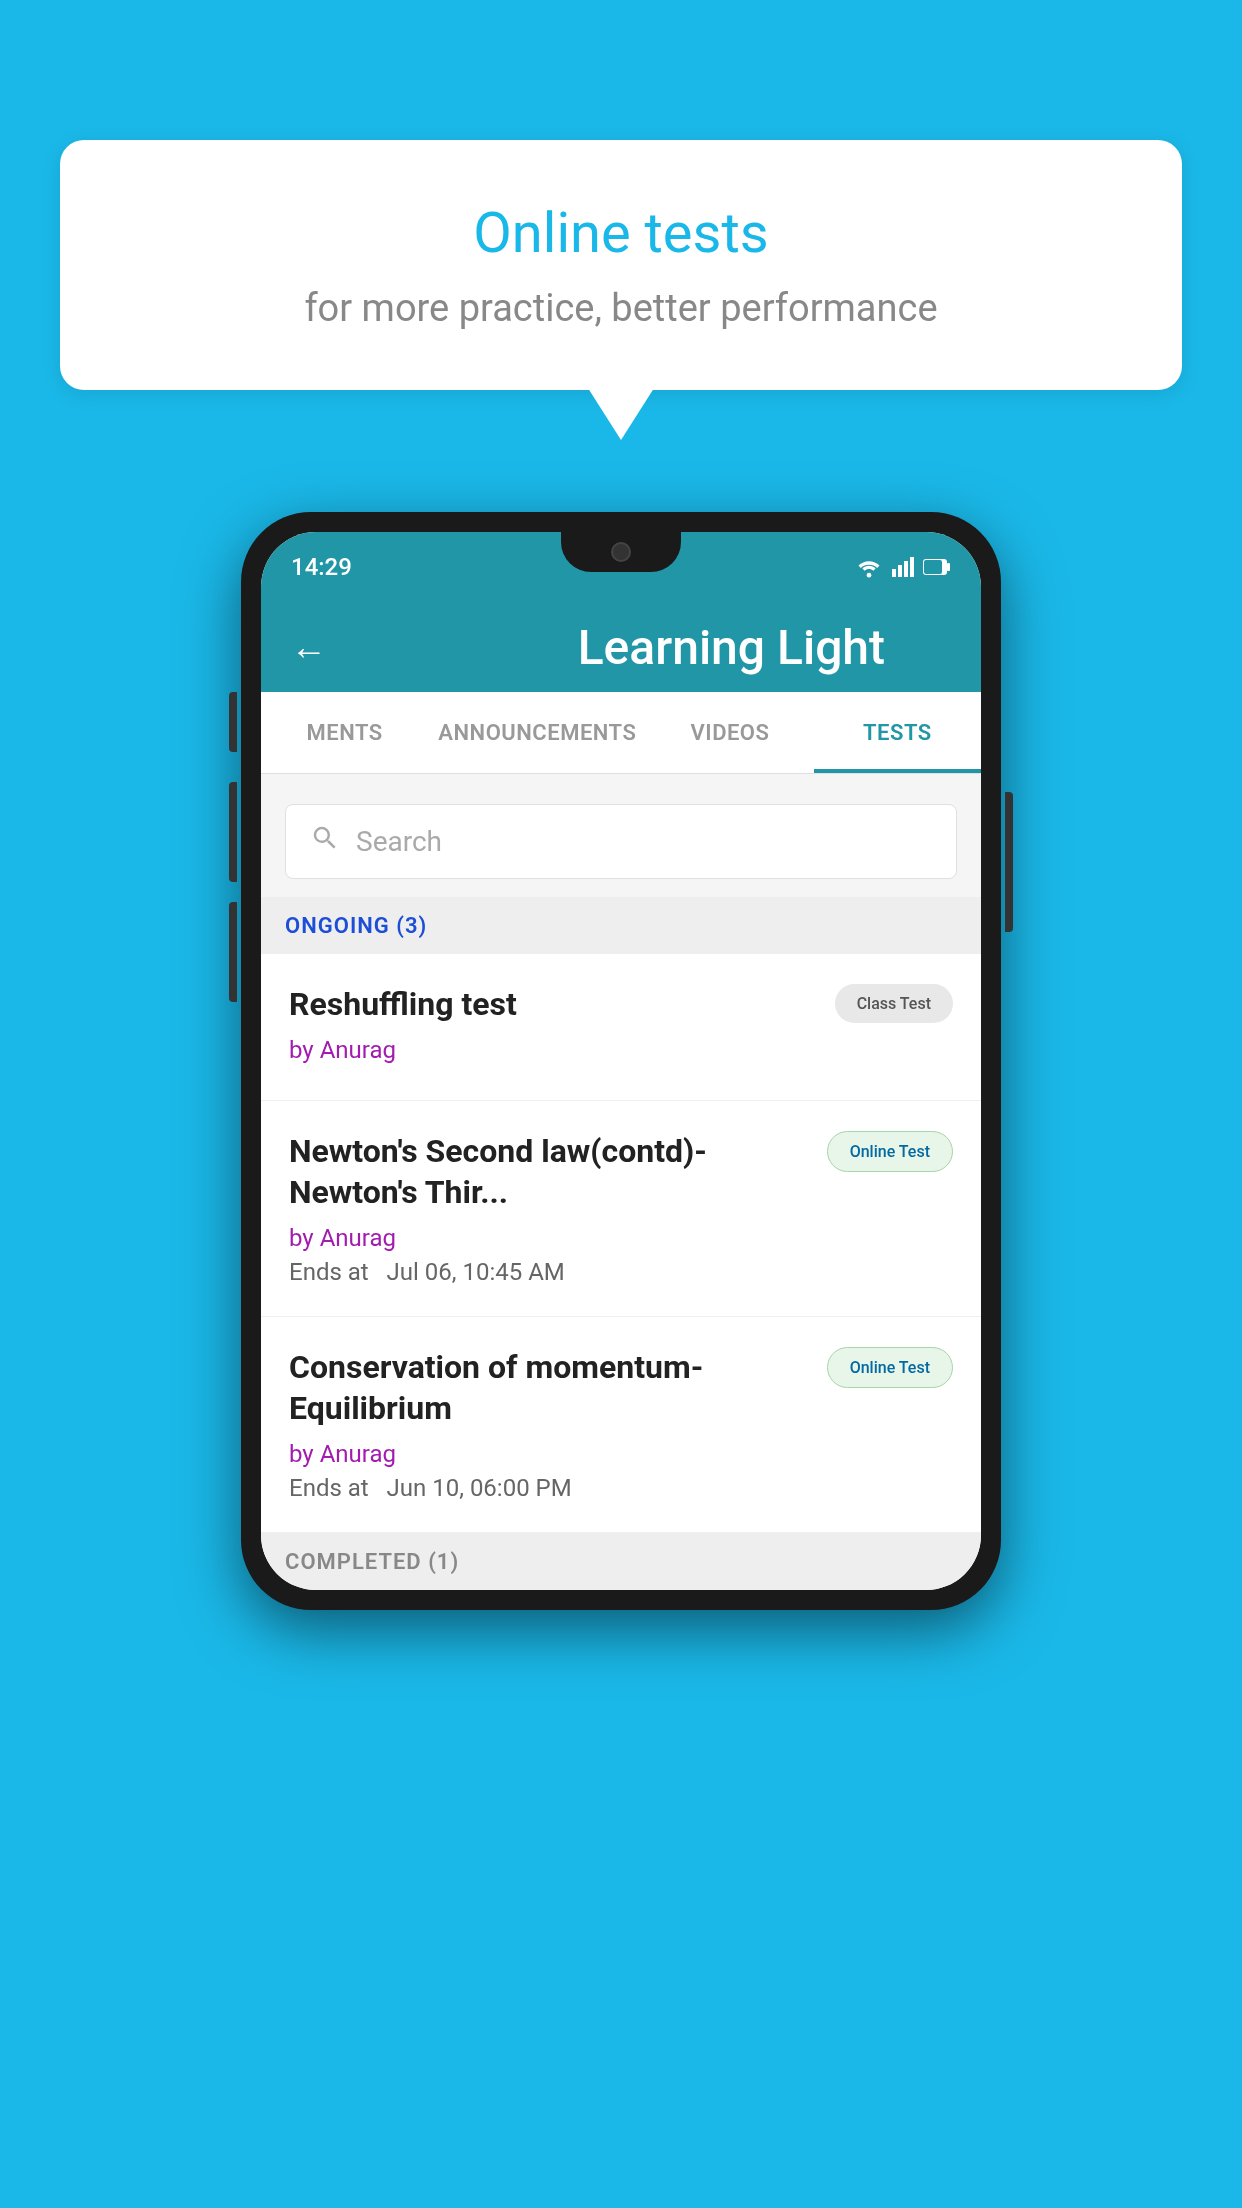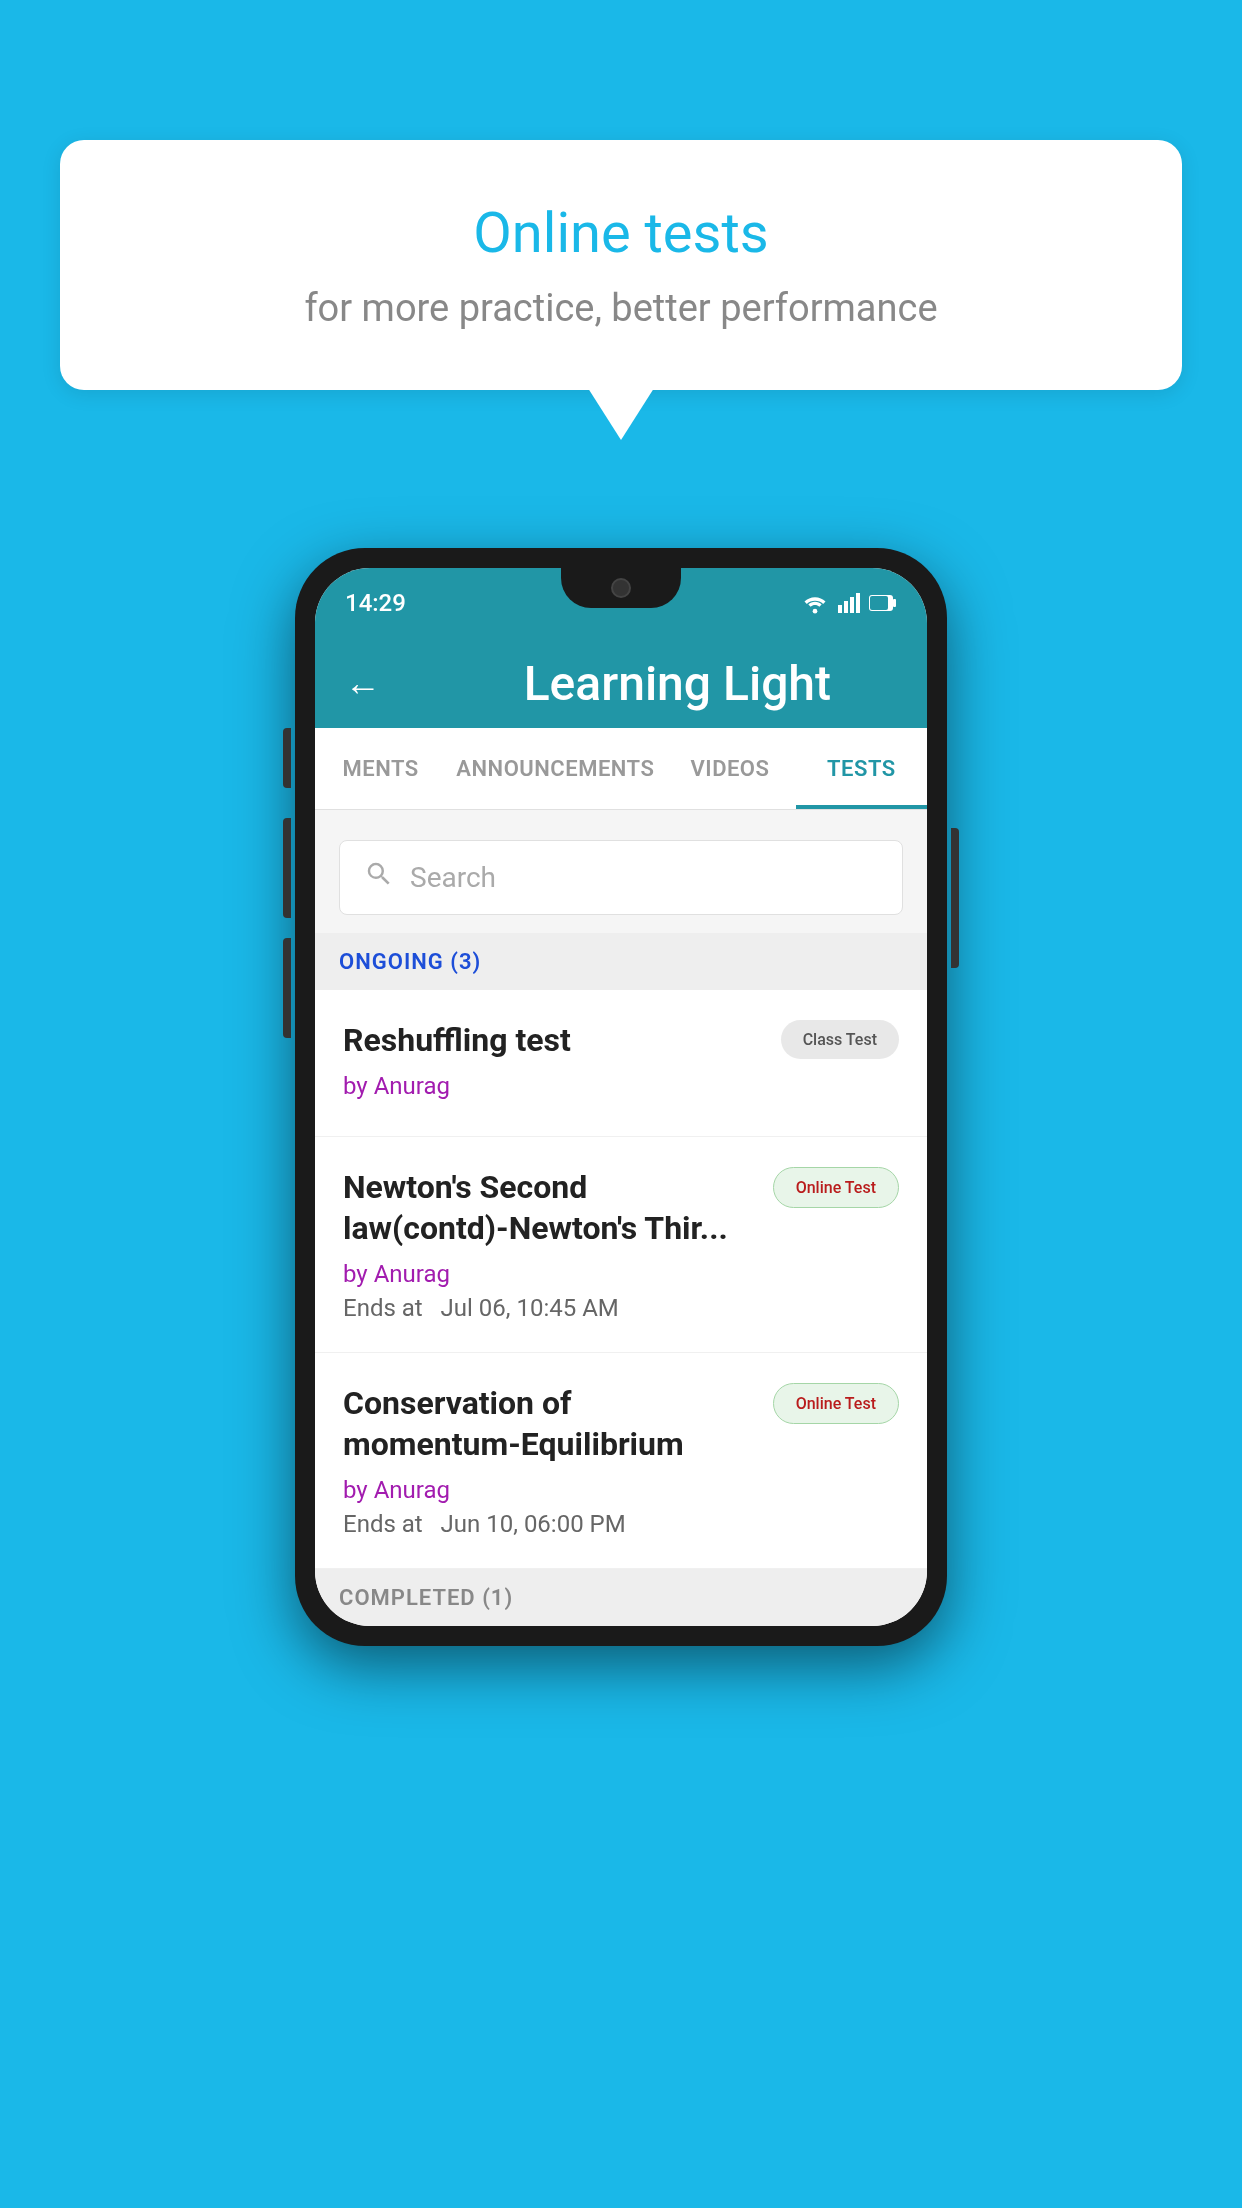--- a/index.html
+++ b/index.html
@@ -52,24 +52,24 @@
 
     .bubble-subtitle {
       font-size: 38px;
       color: #888;
       font-weight: 400;
     }
 
     
     .phone-container {
       position: absolute;
-      top: 548px;
+      top: 512px;
       left: 50%;
       transform: translateX(-50%);
-      width: 652px;
+      width: 760px;
     }
 
     .phone-frame {
       background: #1a1a1a;
       border-radius: 70px;
       padding: 20px;
       box-shadow: 0 20px 60px rgba(0,0,0,0.5);
       position: relative;
     }
 
@@ -269,21 +269,21 @@
       text-align: right;
     }
 
     .badge-class {
       background: #e8e8e8;
       color: #555;
     }
 
     .badge-online {
       background: #e8f5e9;
-      color: #b91c1c;
+      color: #0369a1;
       border: 1.5px solid #a5d6a7;
     }
 
     
     .phone-side-button-left {
       position: absolute;
       left: -12px;
       top: 180px;
       width: 8px;
       height: 60px;

